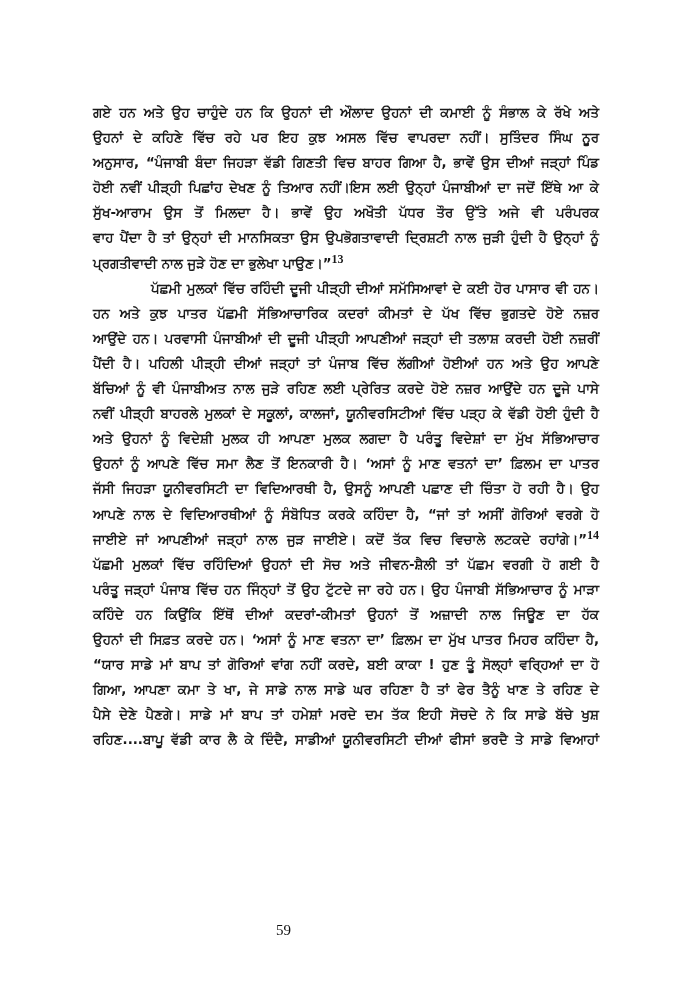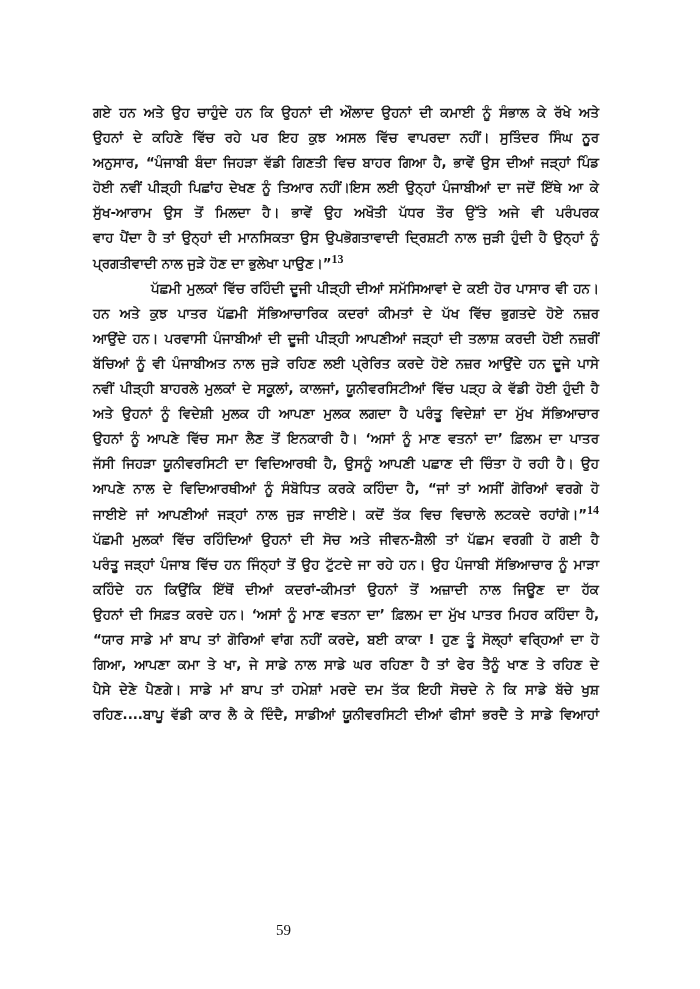--- a/index.html
+++ b/index.html
@@ -28,20 +28,21 @@
   <div class="line">ਗਏ ਹਨ ਅਤੇ ਉਹ ਚਾਹੁੰਦੇ ਹਨ ਕਿ ਉਹਨਾਂ ਦੀ ਔਲਾਦ ਉਹਨਾਂ ਦੀ ਕਮਾਈ ਨੂੰ ਸੰਭਾਲ ਕੇ ਰੱਖੇ ਅਤੇ</div>
   <div class="line">ਉਹਨਾਂ ਦੇ ਕਹਿਣੇ ਵਿੱਚ ਰਹੇ ਪਰ ਇਹ ਕੁਝ ਅਸਲ ਵਿੱਚ ਵਾਪਰਦਾ ਨਹੀਂ। ਸੁਤਿੰਦਰ ਸਿੰਘ ਨੂਰ</div>
   <div class="line">ਅਨੁਸਾਰ, “ਪੰਜਾਬੀ ਬੰਦਾ ਜਿਹੜਾ ਵੱਡੀ ਗਿਣਤੀ ਵਿਚ ਬਾਹਰ ਗਿਆ ਹੈ, ਭਾਵੇਂ ਉਸ ਦੀਆਂ ਜੜ੍ਹਾਂ ਪਿੰਡ</div>
   <div class="line">ਹੋਈ ਨਵੀਂ ਪੀੜ੍ਹੀ ਪਿਛਾਂਹ ਦੇਖਣ ਨੂੰ ਤਿਆਰ ਨਹੀਂ।ਇਸ ਲਈ ਉਨ੍ਹਾਂ ਪੰਜਾਬੀਆਂ ਦਾ ਜਦੋਂ ਇੱਥੇ ਆ ਕੇ</div>
   <div class="line">ਸੁੱਖ-ਆਰਾਮ ਉਸ ਤੋਂ ਮਿਲਦਾ ਹੈ। ਭਾਵੇਂ ਉਹ ਅਖੌਤੀ ਪੱਧਰ ਤੌਰ ਉੱਤੇ ਅਜੇ ਵੀ ਪਰੰਪਰਕ</div>
   <div class="line">ਵਾਹ ਪੈਂਦਾ ਹੈ ਤਾਂ ਉਨ੍ਹਾਂ ਦੀ ਮਾਨਸਿਕਤਾ ਉਸ ਉਪਭੋਗਤਾਵਾਦੀ ਦ੍ਰਿਸ਼ਟੀ ਨਾਲ ਜੁੜੀ ਹੁੰਦੀ ਹੈ ਉਨ੍ਹਾਂ ਨੂੰ</div>
   <div class="line last"><span>ਪ੍ਰਗਤੀਵਾਦੀ ਨਾਲ ਜੁੜੇ ਹੋਣ ਦਾ ਭੁਲੇਖਾ ਪਾਉਣ।”</span><sup class="ref">13</sup></div>
   <div class="line indent">ਪੱਛਮੀ ਮੁਲਕਾਂ ਵਿੱਚ ਰਹਿੰਦੀ ਦੂਜੀ ਪੀੜ੍ਹੀ ਦੀਆਂ ਸਮੱਸਿਆਵਾਂ ਦੇ ਕਈ ਹੋਰ ਪਾਸਾਰ ਵੀ ਹਨ।</div>
   <div class="line">ਹਨ ਅਤੇ ਕੁਝ ਪਾਤਰ ਪੱਛਮੀ ਸੱਭਿਆਚਾਰਿਕ ਕਦਰਾਂ ਕੀਮਤਾਂ ਦੇ ਪੱਖ ਵਿੱਚ ਭੁਗਤਦੇ ਹੋਏ ਨਜ਼ਰ</div>
   <div class="line">ਆਉਂਦੇ ਹਨ। ਪਰਵਾਸੀ ਪੰਜਾਬੀਆਂ ਦੀ ਦੂਜੀ ਪੀੜ੍ਹੀ ਆਪਣੀਆਂ ਜੜ੍ਹਾਂ ਦੀ ਤਲਾਸ਼ ਕਰਦੀ ਹੋਈ ਨਜ਼ਰੀਂ</div>
+  <div class="line">ਪੈਂਦੀ ਹੈ। ਪਹਿਲੀ ਪੀੜ੍ਹੀ ਦੀਆਂ ਜੜ੍ਹਾਂ ਤਾਂ ਪੰਜਾਬ ਵਿੱਚ ਲੱਗੀਆਂ ਹੋਈਆਂ ਹਨ ਅਤੇ ਉਹ ਆਪਣੇ</div>
   <div class="line">ਬੱਚਿਆਂ ਨੂੰ ਵੀ ਪੰਜਾਬੀਅਤ ਨਾਲ ਜੁੜੇ ਰਹਿਣ ਲਈ ਪ੍ਰੇਰਿਤ ਕਰਦੇ ਹੋਏ ਨਜ਼ਰ ਆਉਂਦੇ ਹਨ ਦੂਜੇ ਪਾਸੇ</div>
   <div class="line">ਨਵੀਂ ਪੀੜ੍ਹੀ ਬਾਹਰਲੇ ਮੁਲਕਾਂ ਦੇ ਸਕੂਲਾਂ, ਕਾਲਜਾਂ, ਯੂਨੀਵਰਸਿਟੀਆਂ ਵਿੱਚ ਪੜ੍ਹ ਕੇ ਵੱਡੀ ਹੋਈ ਹੁੰਦੀ ਹੈ</div>
   <div class="line">ਅਤੇ ਉਹਨਾਂ ਨੂੰ ਵਿਦੇਸ਼ੀ ਮੁਲਕ ਹੀ ਆਪਣਾ ਮੁਲਕ ਲਗਦਾ ਹੈ ਪਰੰਤੂ ਵਿਦੇਸ਼ਾਂ ਦਾ ਮੁੱਖ ਸੱਭਿਆਚਾਰ</div>
   <div class="line">ਉਹਨਾਂ ਨੂੰ ਆਪਣੇ ਵਿੱਚ ਸਮਾ ਲੈਣ ਤੋਂ ਇਨਕਾਰੀ ਹੈ। ‘ਅਸਾਂ ਨੂੰ ਮਾਣ ਵਤਨਾਂ ਦਾ’ ਫ਼ਿਲਮ ਦਾ ਪਾਤਰ</div>
   <div class="line">ਜੱਸੀ ਜਿਹੜਾ ਯੂਨੀਵਰਸਿਟੀ ਦਾ ਵਿਦਿਆਰਥੀ ਹੈ, ਉਸਨੂੰ ਆਪਣੀ ਪਛਾਣ ਦੀ ਚਿੰਤਾ ਹੋ ਰਹੀ ਹੈ। ਉਹ</div>
   <div class="line">ਆਪਣੇ ਨਾਲ ਦੇ ਵਿਦਿਆਰਥੀਆਂ ਨੂੰ ਸੰਬੋਧਿਤ ਕਰਕੇ ਕਹਿੰਦਾ ਹੈ, “ਜਾਂ ਤਾਂ ਅਸੀਂ ਗੋਰਿਆਂ ਵਰਗੇ ਹੋ</div>
   <div class="line"><span>ਜਾਈਏ ਜਾਂ ਆਪਣੀਆਂ ਜੜ੍ਹਾਂ ਨਾਲ ਜੁੜ ਜਾਈਏ। ਕਦੋਂ ਤੱਕ ਵਿਚ ਵਿਚਾਲੇ ਲਟਕਦੇ ਰਹਾਂਗੇ।”</span><sup class="ref">14</sup></div>
   <div class="line">ਪੱਛਮੀ ਮੁਲਕਾਂ ਵਿੱਚ ਰਹਿੰਦਿਆਂ ਉਹਨਾਂ ਦੀ ਸੋਚ ਅਤੇ ਜੀਵਨ-ਸ਼ੈਲੀ ਤਾਂ ਪੱਛਮ ਵਰਗੀ ਹੋ ਗਈ ਹੈ</div>
   <div class="line">ਪਰੰਤੂ ਜੜ੍ਹਾਂ ਪੰਜਾਬ ਵਿੱਚ ਹਨ ਜਿੰਨ੍ਹਾਂ ਤੋਂ ਉਹ ਟੁੱਟਦੇ ਜਾ ਰਹੇ ਹਨ। ਉਹ ਪੰਜਾਬੀ ਸੱਭਿਆਚਾਰ ਨੂੰ ਮਾੜਾ</div>
   <div class="line">ਕਹਿੰਦੇ ਹਨ ਕਿਉਂਕਿ ਇੱਥੋਂ ਦੀਆਂ ਕਦਰਾਂ-ਕੀਮਤਾਂ ਉਹਨਾਂ ਤੋਂ ਅਜ਼ਾਦੀ ਨਾਲ ਜਿਊਣ ਦਾ ਹੱਕ</div>

